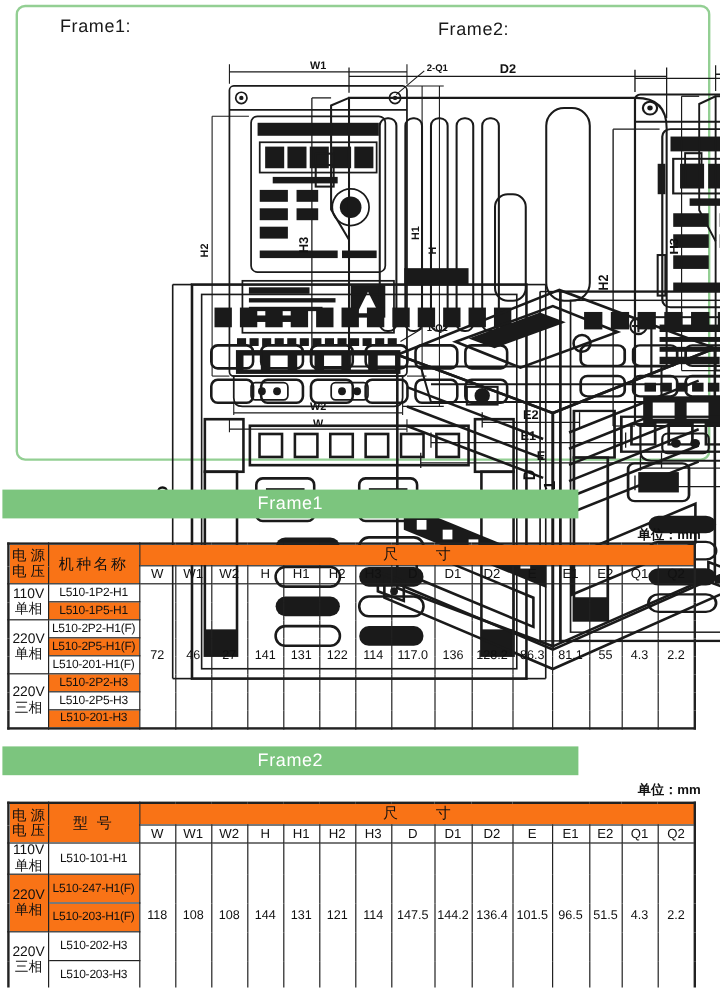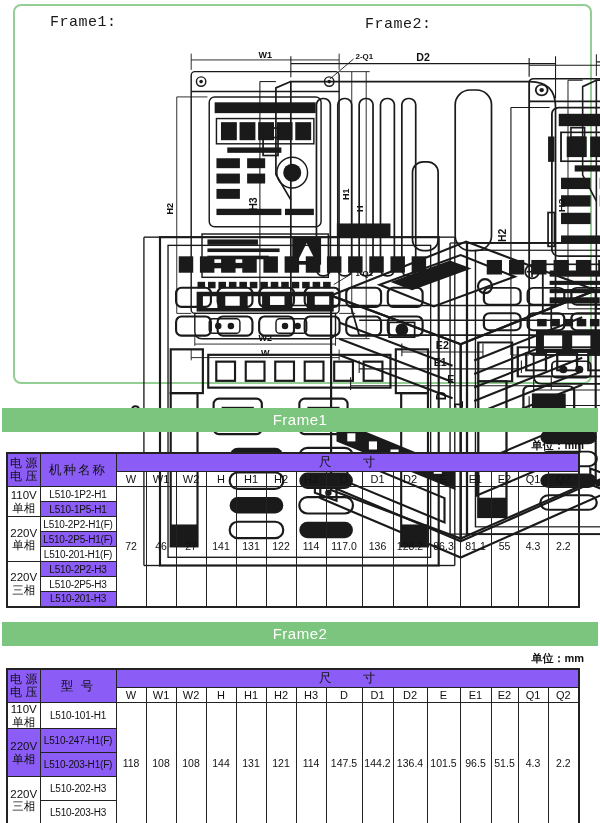--- a/index.html
+++ b/index.html
@@ -6,28 +6,28 @@
   body{
     width:600px;height:823px;position:relative;background:#fff;
     font-family:"Liberation Sans", sans-serif;color:#111;overflow:hidden;
   }
   
   .drawings-panel{
     position:absolute;left:13px;top:4px;width:579px;height:380px;
     border:2px solid #93cf93;border-radius:8px;background:#fff;box-sizing:border-box;
   }
   .frame-label{
-    position:absolute;font-size:15px;color:#1a1a1a;letter-spacing:.5px;font-weight:normal;font-family:Liberation Mono, monospace;
+    position:absolute;font-size:15px;color:#1a1a1a;letter-spacing:.5px;font-weight:normal;
   }
   .frame-label.f1{left:35px;top:8px;}
   .frame-label.f2{left:350px;top:10px;}
   .drawings-svg{position:absolute;left:0;top:0;overflow:visible;}
   
   .banner{
-    position:absolute;left:2px;width:596px;height:24px;background:#7cc57e;
+    position:absolute;left:2px;width:480px;height:24px;background:#7cc57e;
     color:#fff;font-size:15px;line-height:24px;text-align:center;letter-spacing:.5px;
   }
   .banner.b1{top:408px;}
   .banner.b2{top:622px;}
   .unit-note{
     position:absolute;right:16px;font-size:11px;font-weight:bold;color:#111;
   }
   .unit-note.u1{top:438px;}
   .unit-note.u2{top:651px;}
   
@@ -37,21 +37,21 @@
   }
   table.dim-table.t1{top:452px;}
   table.dim-table.t2{top:668px;}
   .dim-table td{
     border:1px solid #222;text-align:center;vertical-align:middle;padding:0;
     font-size:10.5px;color:#111;overflow:hidden;white-space:nowrap;
   }
   .t1 tr{height:15px;}
   .t2 tr.hrow{height:15px;}
   .t2 tr.brow{height:24px;}
-  .dim-table .green{background:#8b5cf6;}
+  .dim-table .green{background:#f97316;}
   .dim-table td.vhead{font-size:12px;line-height:13px;}
   .dim-table td.mhead{font-size:12.5px;letter-spacing:2px;}
   .dim-table td.dims-group{font-size:12.5px;letter-spacing:14px;text-indent:14px;margin-top:14px;}
   .dim-table td.dimcol{font-size:11px;}
   .dim-table td.vcell{font-size:11.5px;line-height:12.5px;}
   .dim-table td.mcell{font-size:10px;letter-spacing:-.2px;}
   .dim-table td.valcell{font-size:10.5px;}
 </style>
 </head>
 <body>

